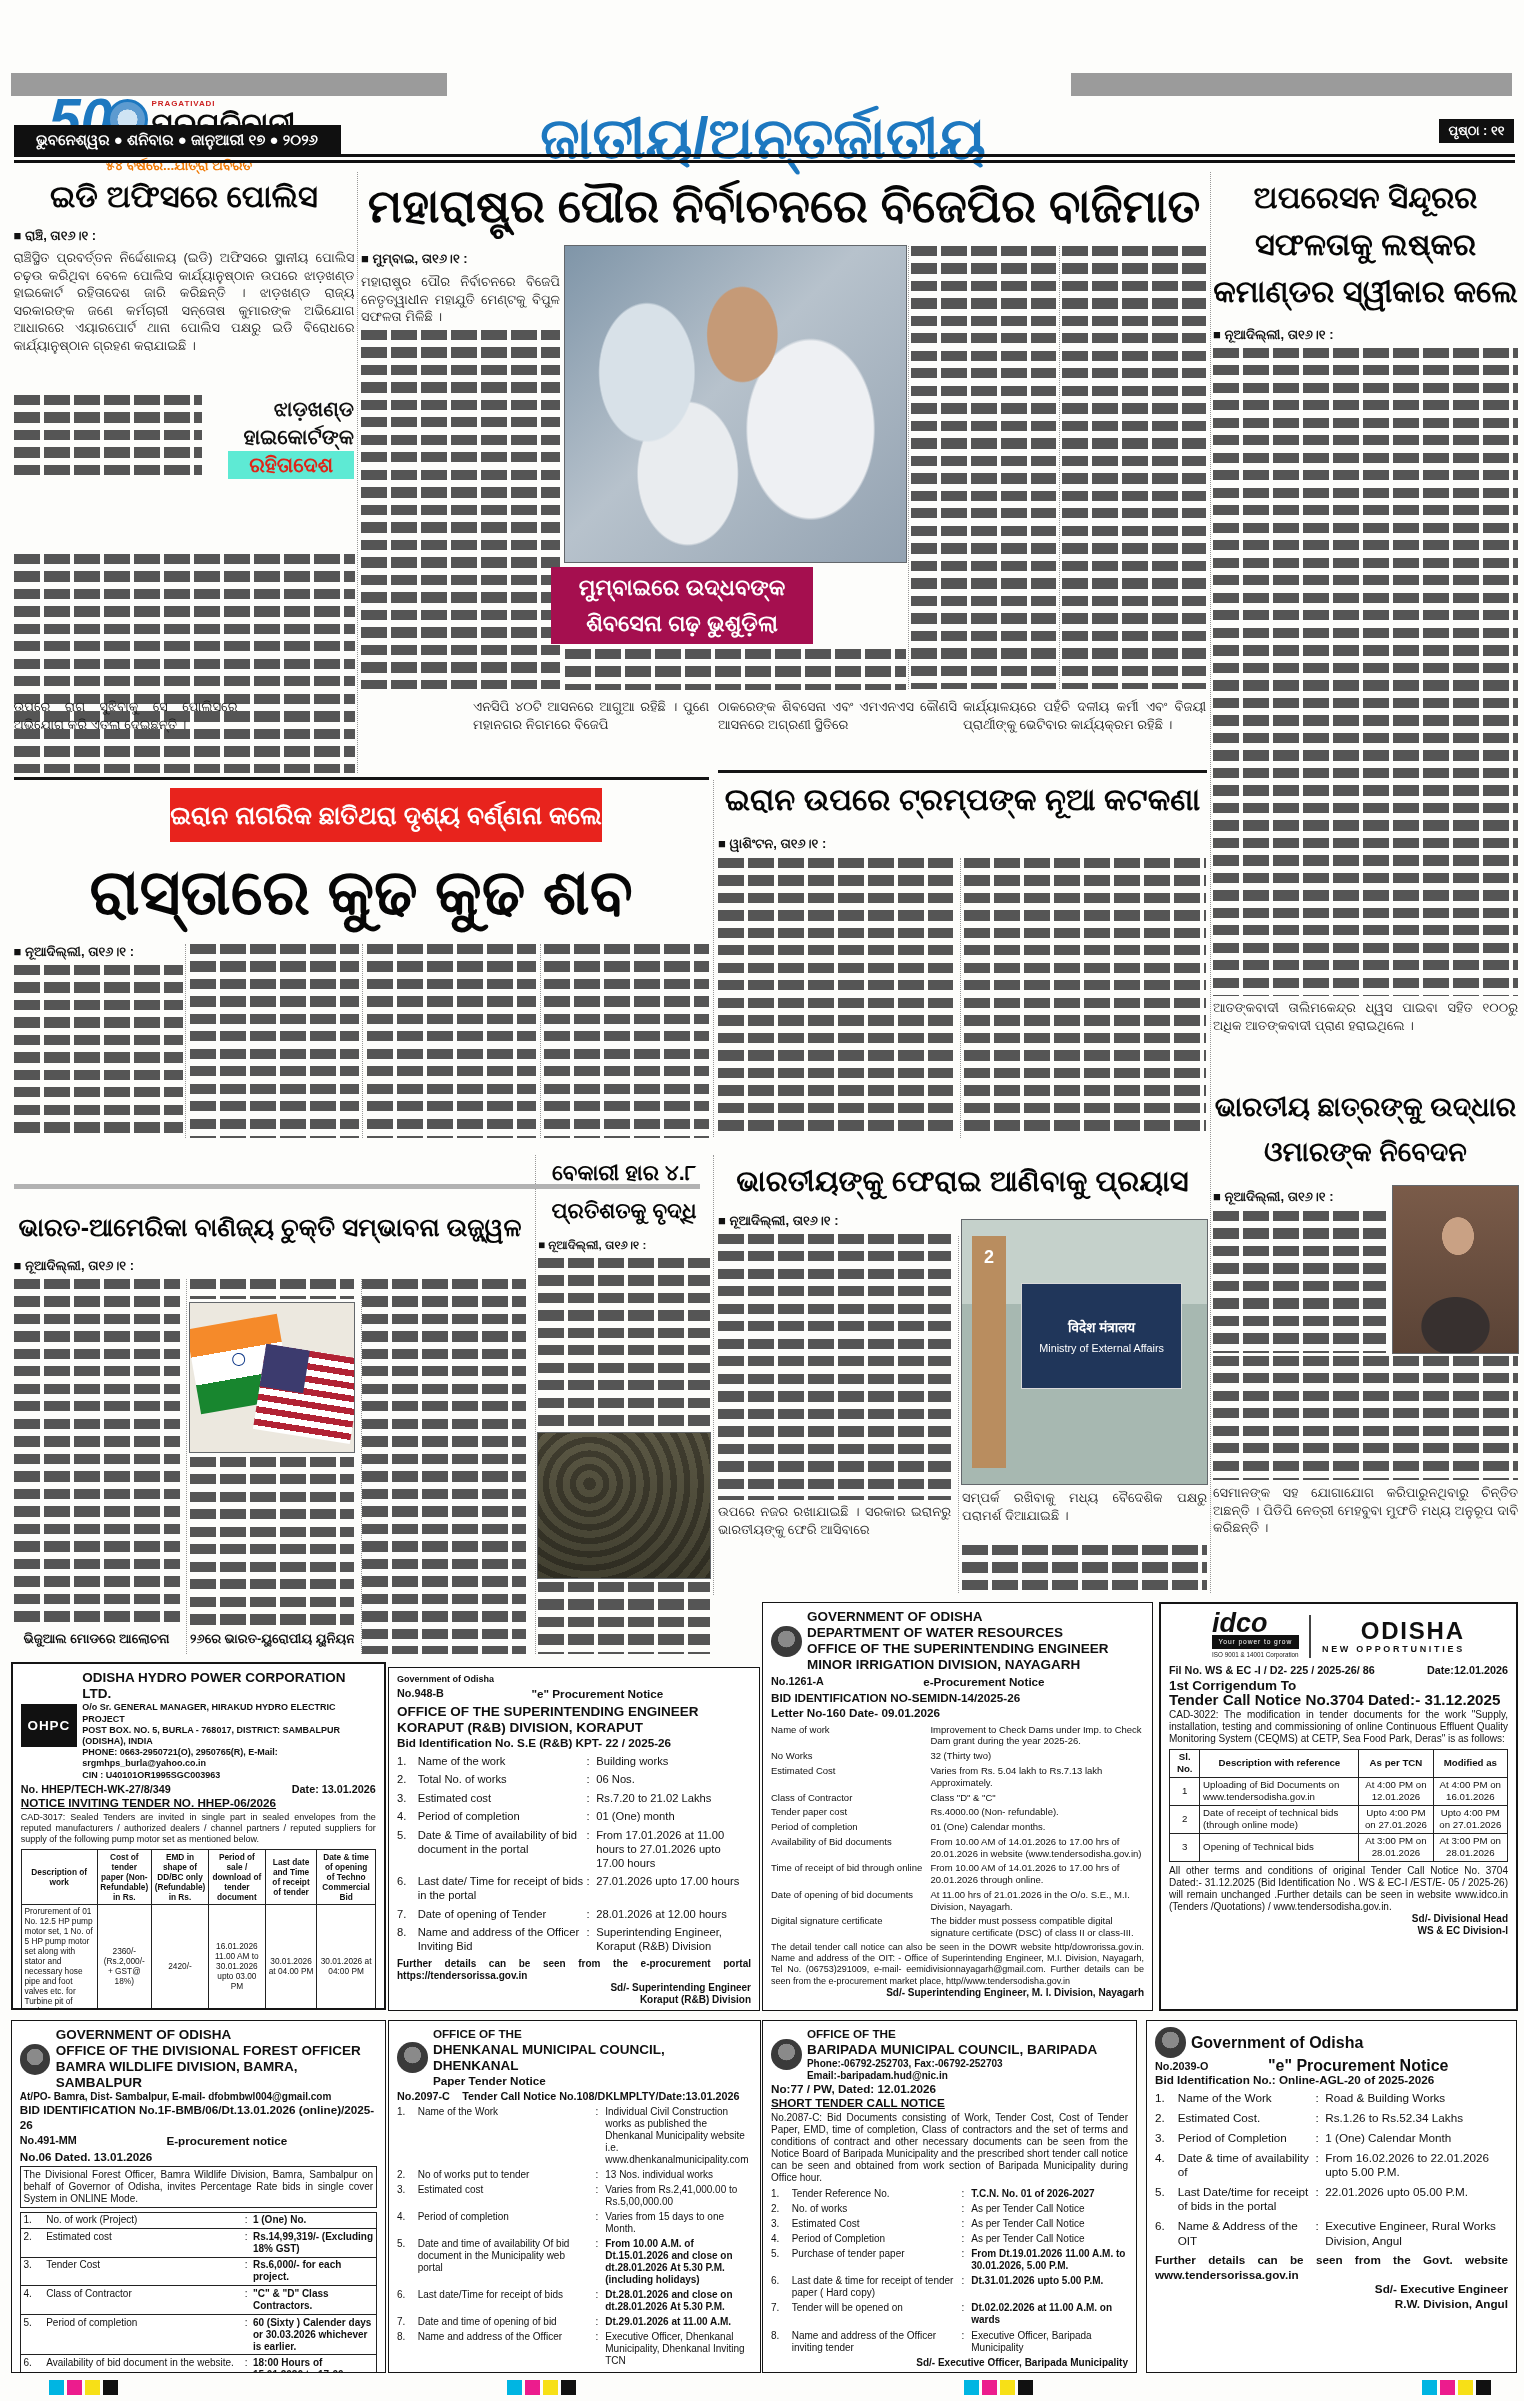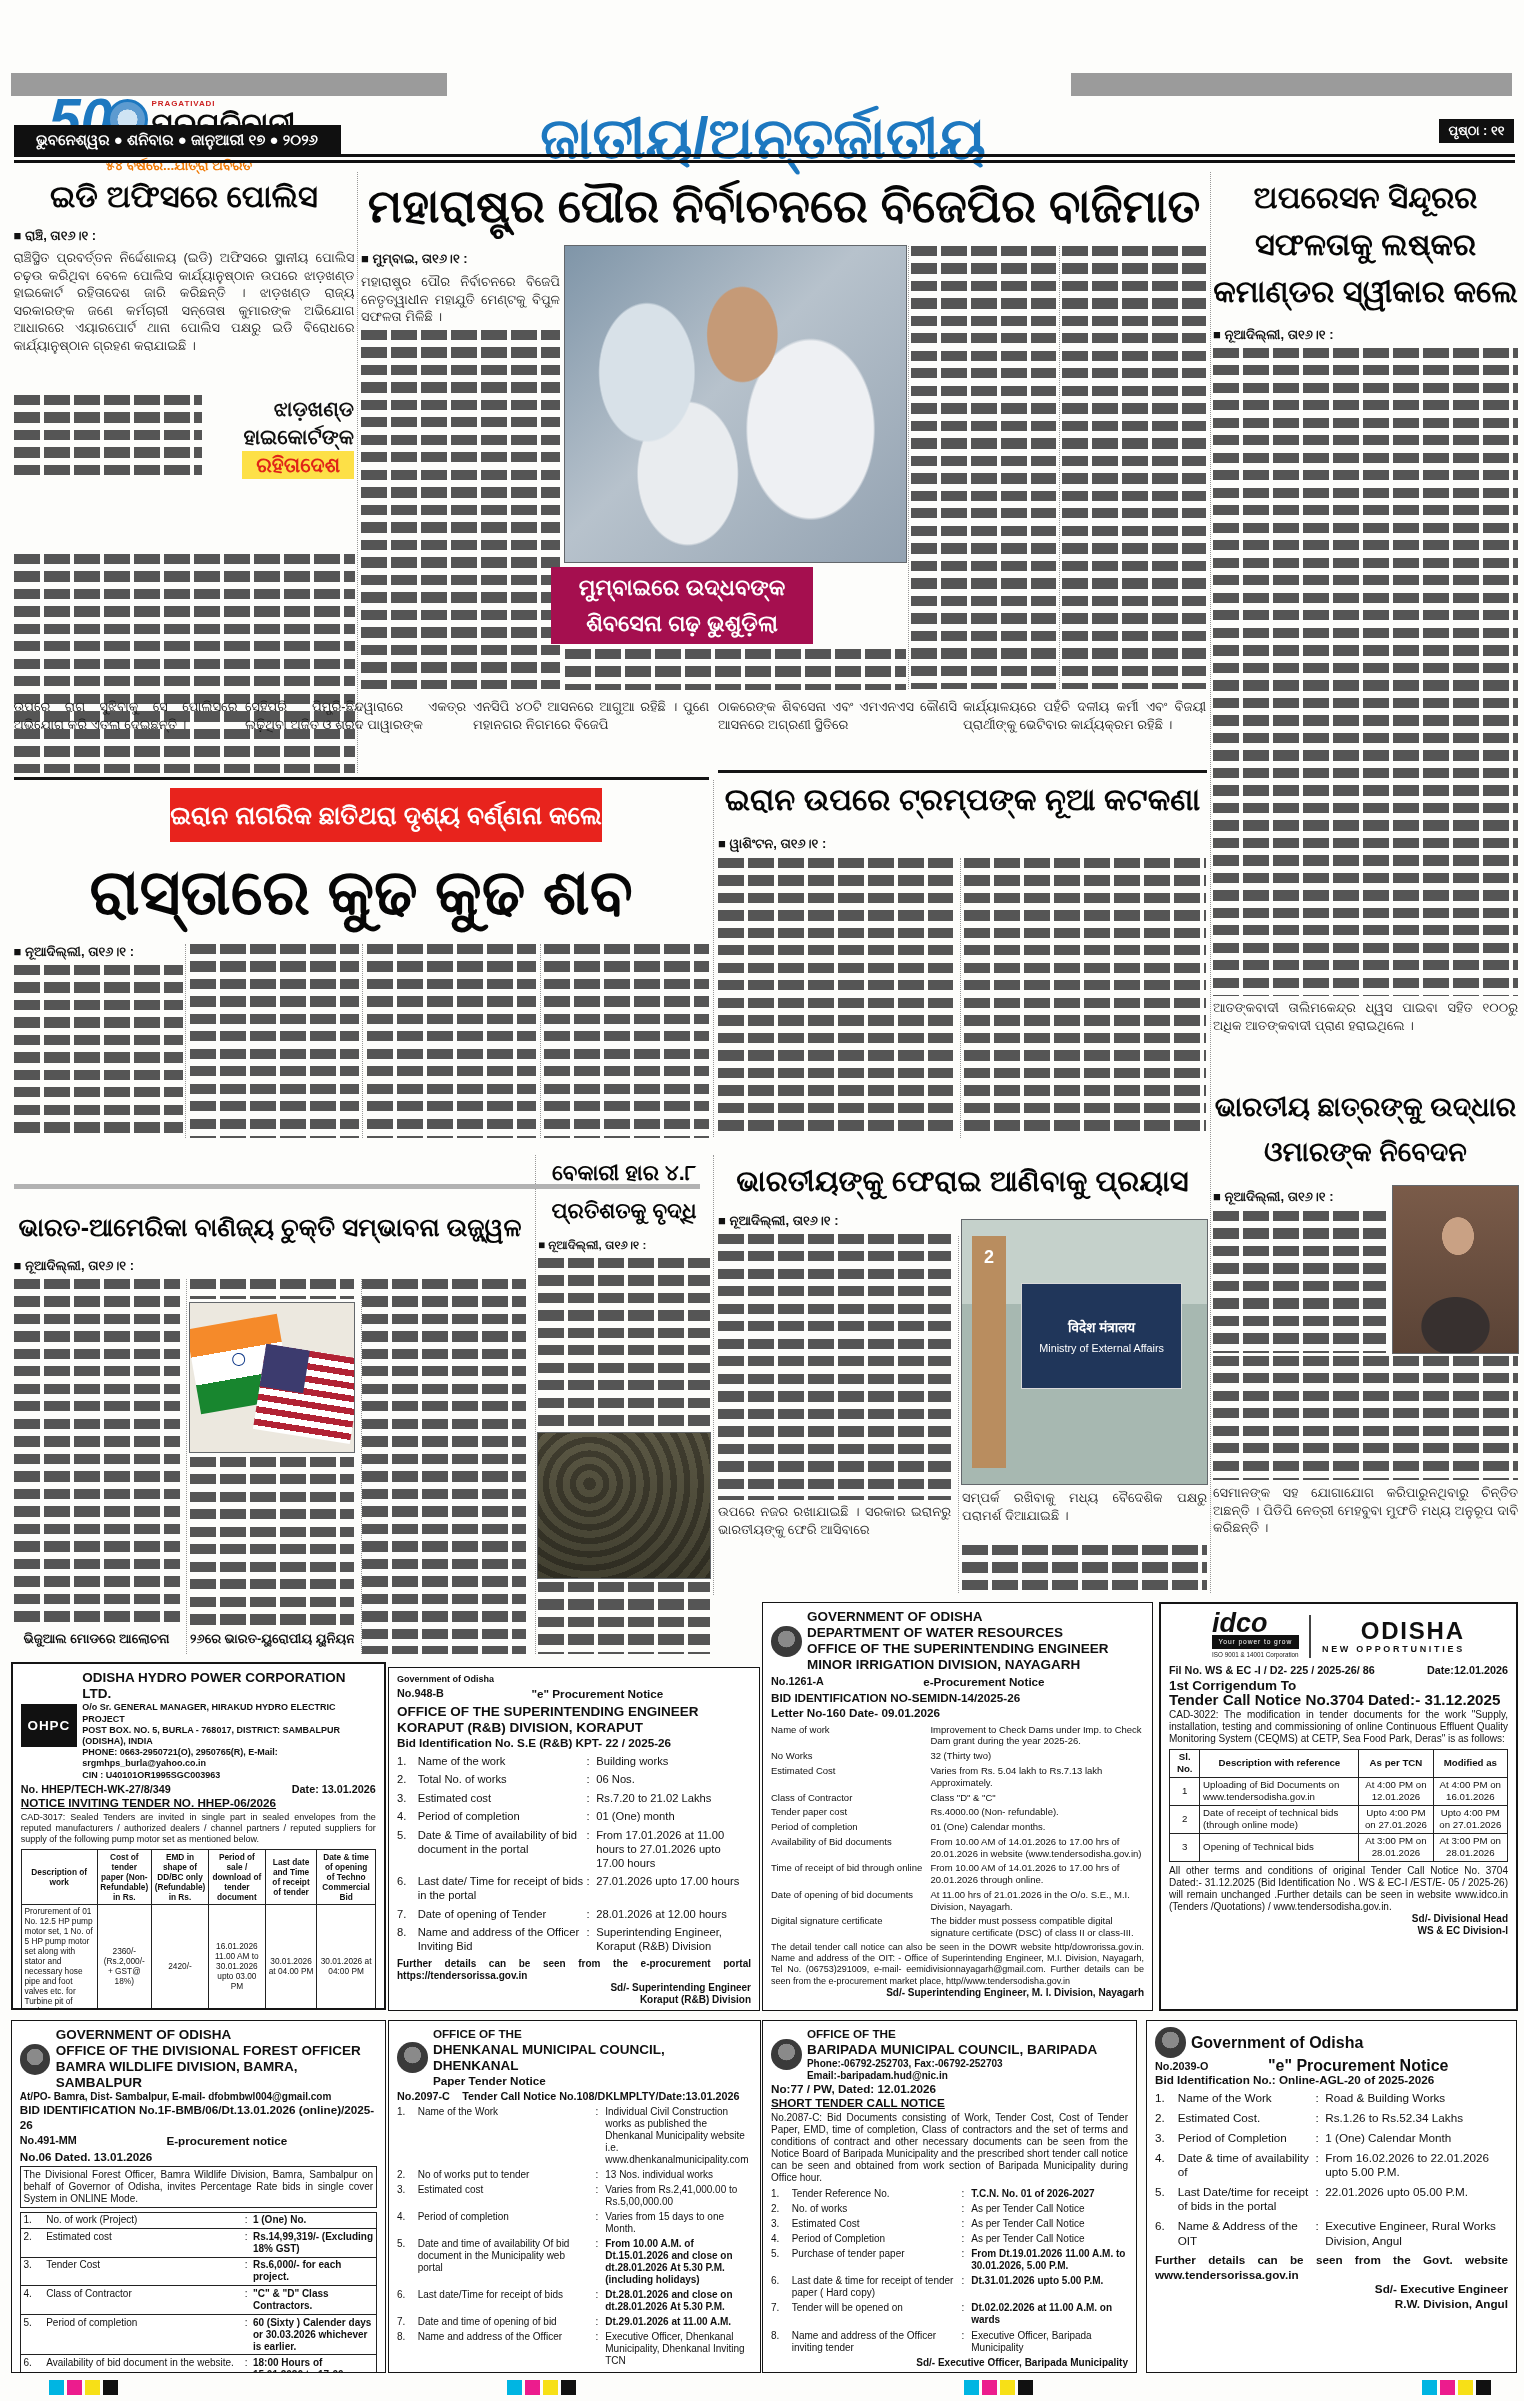--- a/index.html
+++ b/index.html
@@ -90,21 +90,21 @@
 #unf1{left:538px;top:1258px;width:172px;height:172px}
 #unf2{left:538px;top:1582px;width:172px;height:72px}
 #rtf1{left:718px;top:1234px;width:233px;height:266px}
 #rtf2{left:962px;top:1545px;width:245px;height:50px}
 #snf1{left:1213px;top:348px;width:305px;height:648px}
 #omf1{left:1213px;top:1211px;width:173px;height:142px}
 #omf2{left:1213px;top:1356px;width:305px;height:124px}
 #irk{left:170px;top:788px;width:432px;height:54px;background:#e8231d;color:#fff;font-weight:800;font-size:25px;text-align:center;line-height:54px;overflow:hidden}
 #mncap{left:551px;top:567px;width:262px;height:77px;background:#a50f4f;color:#fff;font-weight:800;font-size:22.4px;text-align:center;line-height:36px;padding-top:2.7px;overflow:hidden}
 #edins{left:209px;top:395px;width:145px;height:88px;text-align:right;font-weight:800;font-size:20.6px;line-height:28px;overflow:hidden}
-#edins .yel{background:#fde047;color:#e02418;padding:0 14px;display:inline-block}
+#edins .yel{background:#5eead4;color:#e02418;padding:0 21px;display:inline-block}
 #rl1{left:13.5px;top:777px;width:695px;height:2.7px;background:#151515}
 #rl2{left:718px;top:770px;width:489px;height:2.7px;background:#151515}
 #gr2{left:13.5px;top:1184px;width:686px;height:5.4px;background:#b2b2b2}
 .subh{font-weight:800;font-size:13px;text-align:center;overflow:hidden;white-space:nowrap}
 #trs1{left:13.5px;top:1631px;width:166px;height:23px}
 #trs2{left:190px;top:1631px;width:164px;height:23px}
 .ph{outline:0.9px solid #63676b}
 #mnph{left:565px;top:246px;width:341px;height:316px;background:radial-gradient(81px 117px at 24% 40%,#d8e1e8 0 58%,rgba(0,0,0,0) 60%),radial-gradient(63px 85px at 52% 28%,#c59a77 0 55%,rgba(0,0,0,0) 57%),radial-gradient(108px 152px at 72% 58%,#eef0f3 0 58%,rgba(0,0,0,0) 60%),radial-gradient(85px 121px at 36% 72%,#e9ecef 0 58%,rgba(0,0,0,0) 60%),linear-gradient(135deg,#7f95a8,#b7c2cc 45%,#93a2b1)}
 #omph{left:1393px;top:1186px;width:125px;height:167px;background:radial-gradient(27px 32px at 52% 30%,#c9a184 0 58%,rgba(0,0,0,0) 60%),radial-gradient(56px 48px at 50% 84%,#37302f 0 60%,rgba(0,0,0,0) 62%),linear-gradient(#7a5b49,#5a4336)}
 #unph{left:538px;top:1433px;width:172px;height:145px;background:repeating-radial-gradient(circle at 30% 35%,#6a6154 0 6.3px,#968b79 6.3px 13.5px),linear-gradient(#9aa08f,#6f7465);background-blend-mode:multiply}
@@ -223,21 +223,20 @@
   <div class="abs tx" id="mnf1"></div>
   <div class="abs ph" id="mnph"></div>
   <div class="abs" id="mncap">
     <span>ମୁମ୍ବାଇରେ ଉଦ୍ଧବଙ୍କ</span><br>
     <span>ଶିବସେନା ଗଢ଼ ଭୁଶୁଡ଼ିଲା</span>
   </div>
   <div class="abs tx" id="mnu"></div>
   <div class="abs tx" id="mnf3"></div>
   <div class="abs tx" id="mnf4"></div>
   <div class="abs contp" id="c1">ଉପରେ ରାଗ ସୁଝିବାକୁ ସେ ପୋଲିସରେ ଅଭିଯୋଗ କରି ଏତଲା ଦେଇଛନ୍ତି ।</div>
-  <div class="abs contp" id="c2">ସେହିପରି ପିମ୍ପ୍ରି-ଛିନ୍ଦୱାରାରେ ଏକତ୍ର ଲଢ଼ିଥିବା ଅଜିତ ଓ ଶରଦ ପାୱାରଙ୍କ</div>
   <div class="abs contp" id="c3">ଏନସିପି ୪୦ଟି ଆସନରେ ଆଗୁଆ ରହିଛି । ପୁଣେ ମହାନଗର ନିଗମରେ ବିଜେପି</div>
   <div class="abs contp" id="c4">ଠାକରେଙ୍କ ଶିବସେନା ଏବଂ ଏମଏନଏସ କୌଣସି ଆସନରେ ଅଗ୍ରଣୀ ସ୍ଥିତିରେ</div>
   <div class="abs contp" id="c5">କାର୍ଯ୍ୟାଳୟରେ ପହଁଚି ଦଳୀୟ କର୍ମୀ ଏବଂ ବିଜୟୀ ପ୍ରାର୍ଥୀଙ୍କୁ ଭେଟିବାର କାର୍ଯ୍ୟକ୍ରମ ରହିଛି ।</div>
   <div class="abs" id="rl1"></div>
   <div class="abs" id="rl2"></div>
 
   <div class="abs" id="irk">ଇରାନ ନାଗରିକ ଛାତିଥରା ଦୃଶ୍ୟ ବର୍ଣ୍ଣନା କଲେ</div>
   <div class="abs h" id="irh">ରାସ୍ତାରେ କୁଢ କୁଢ ଶବ</div>
   <div class="abs by" id="irb">■ ନୂଆଦିଲ୍ଲୀ, ତା୧୬।୧ :</div>
   <div class="abs tx" id="irf1"></div>

